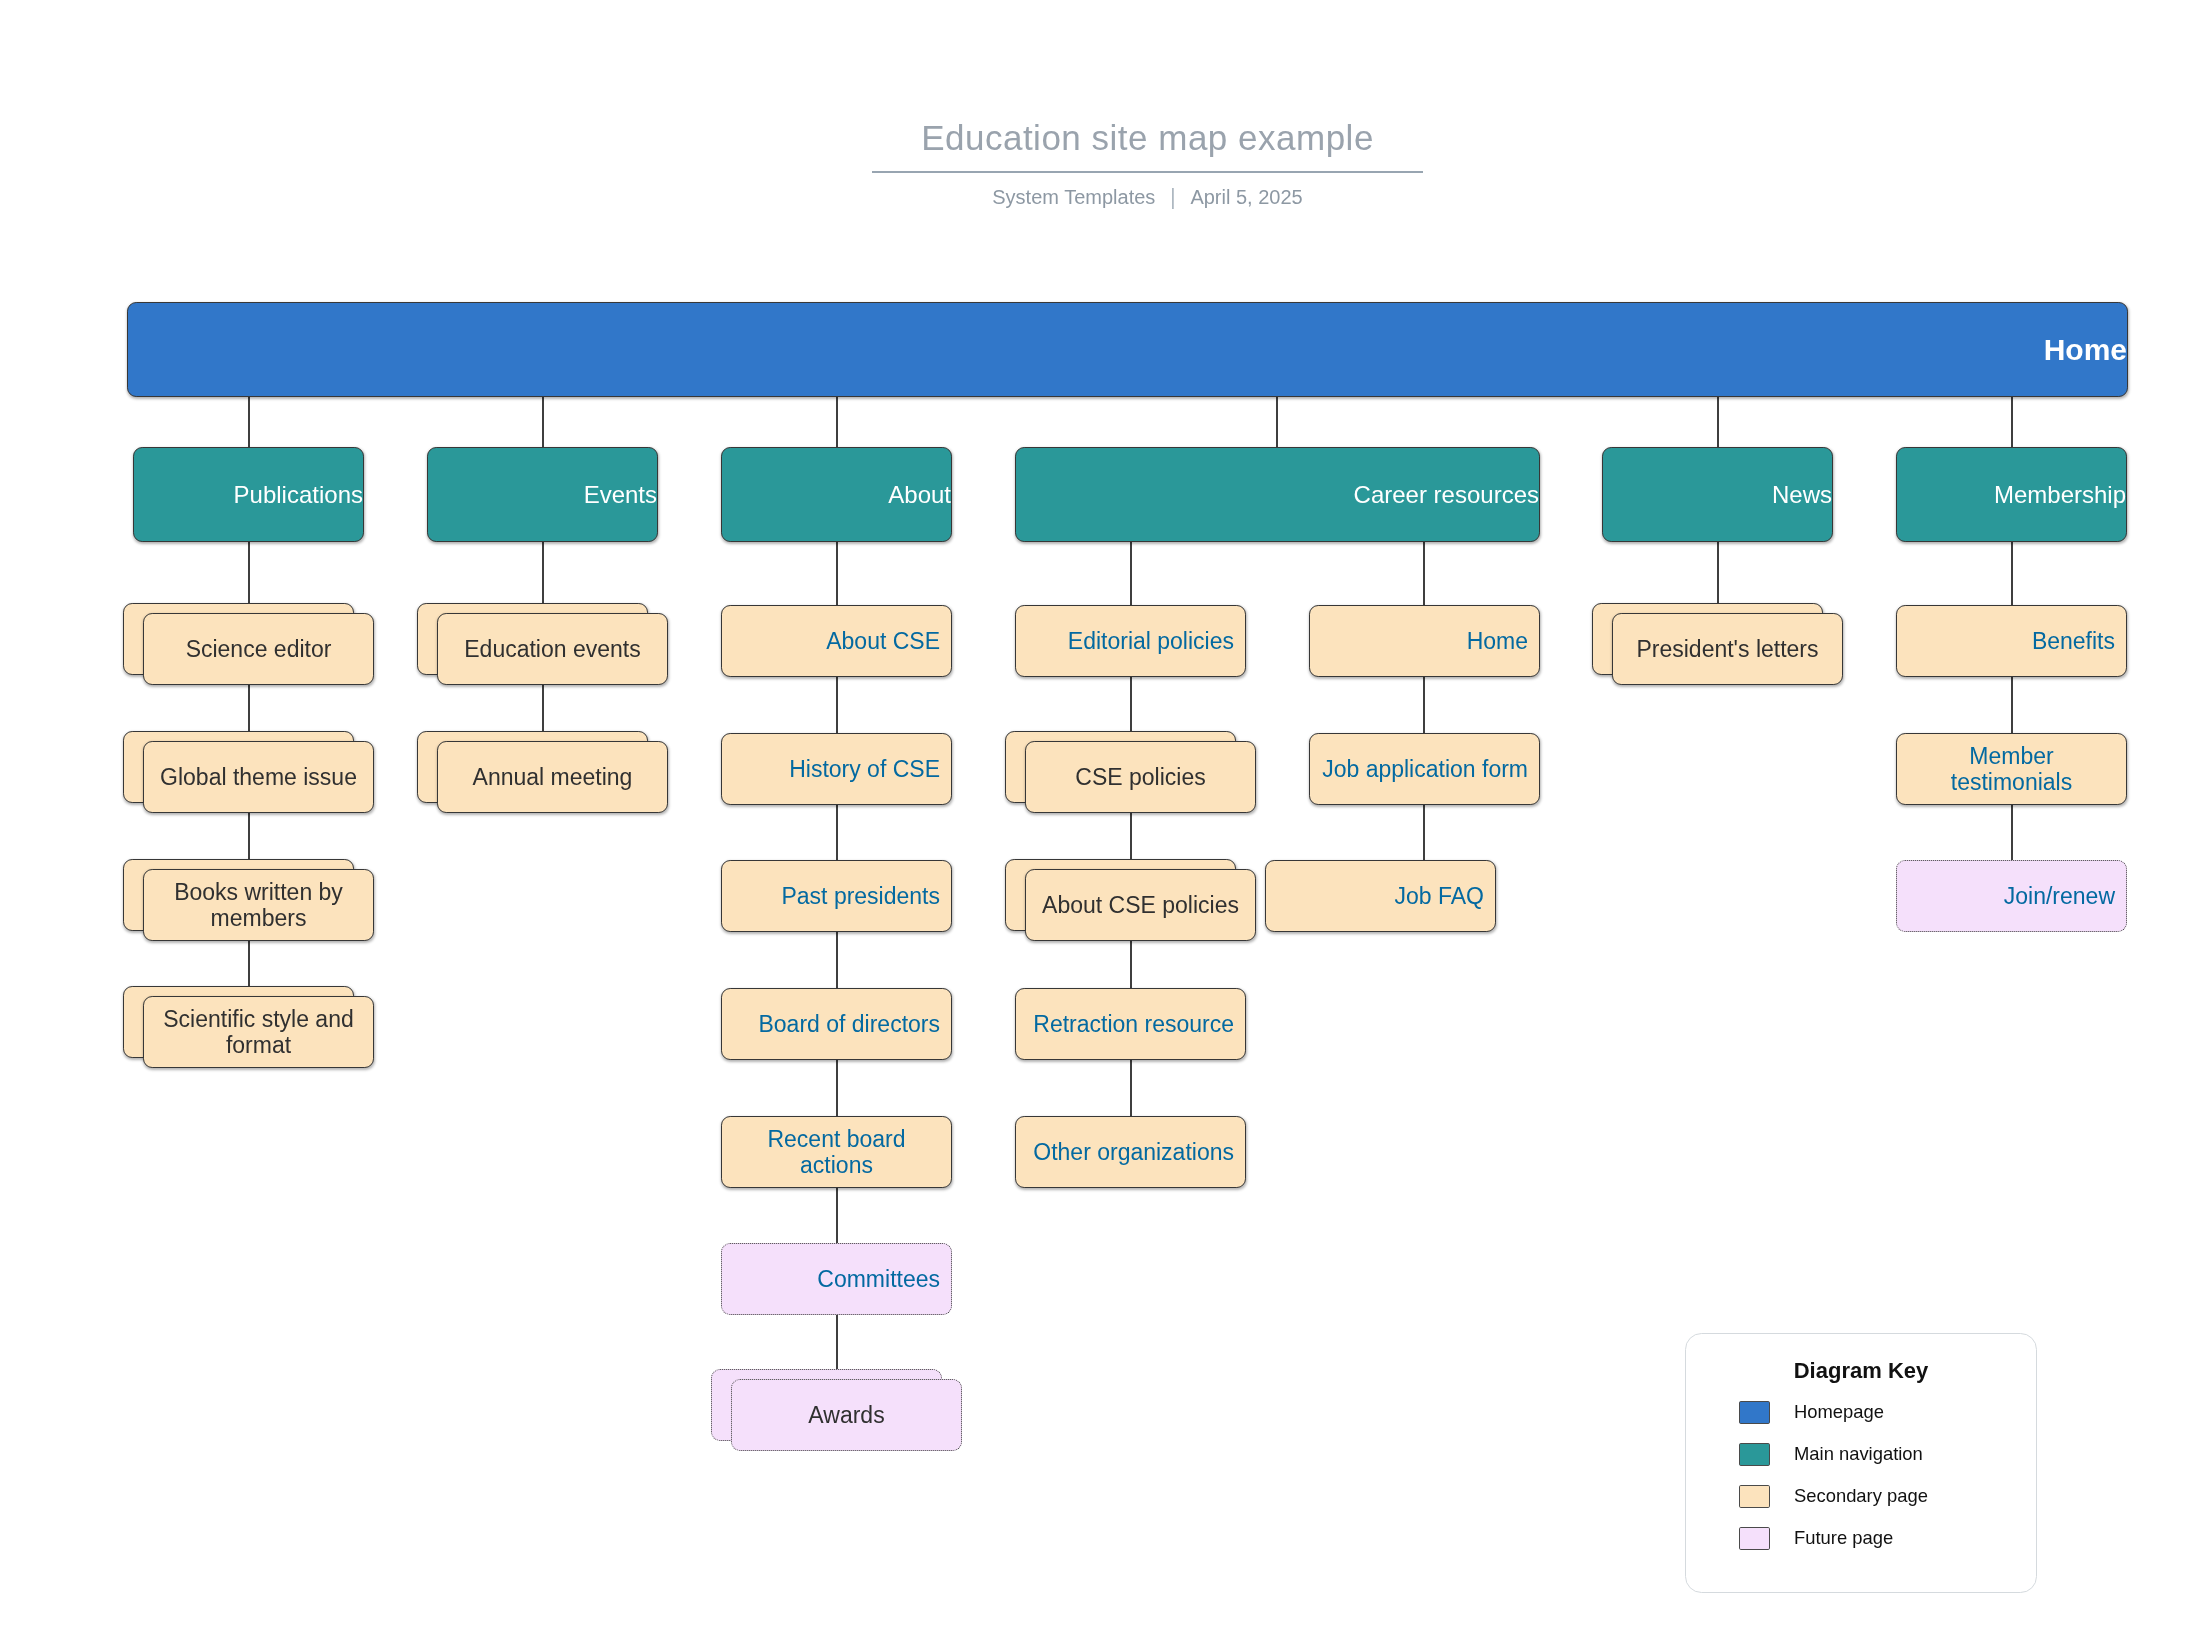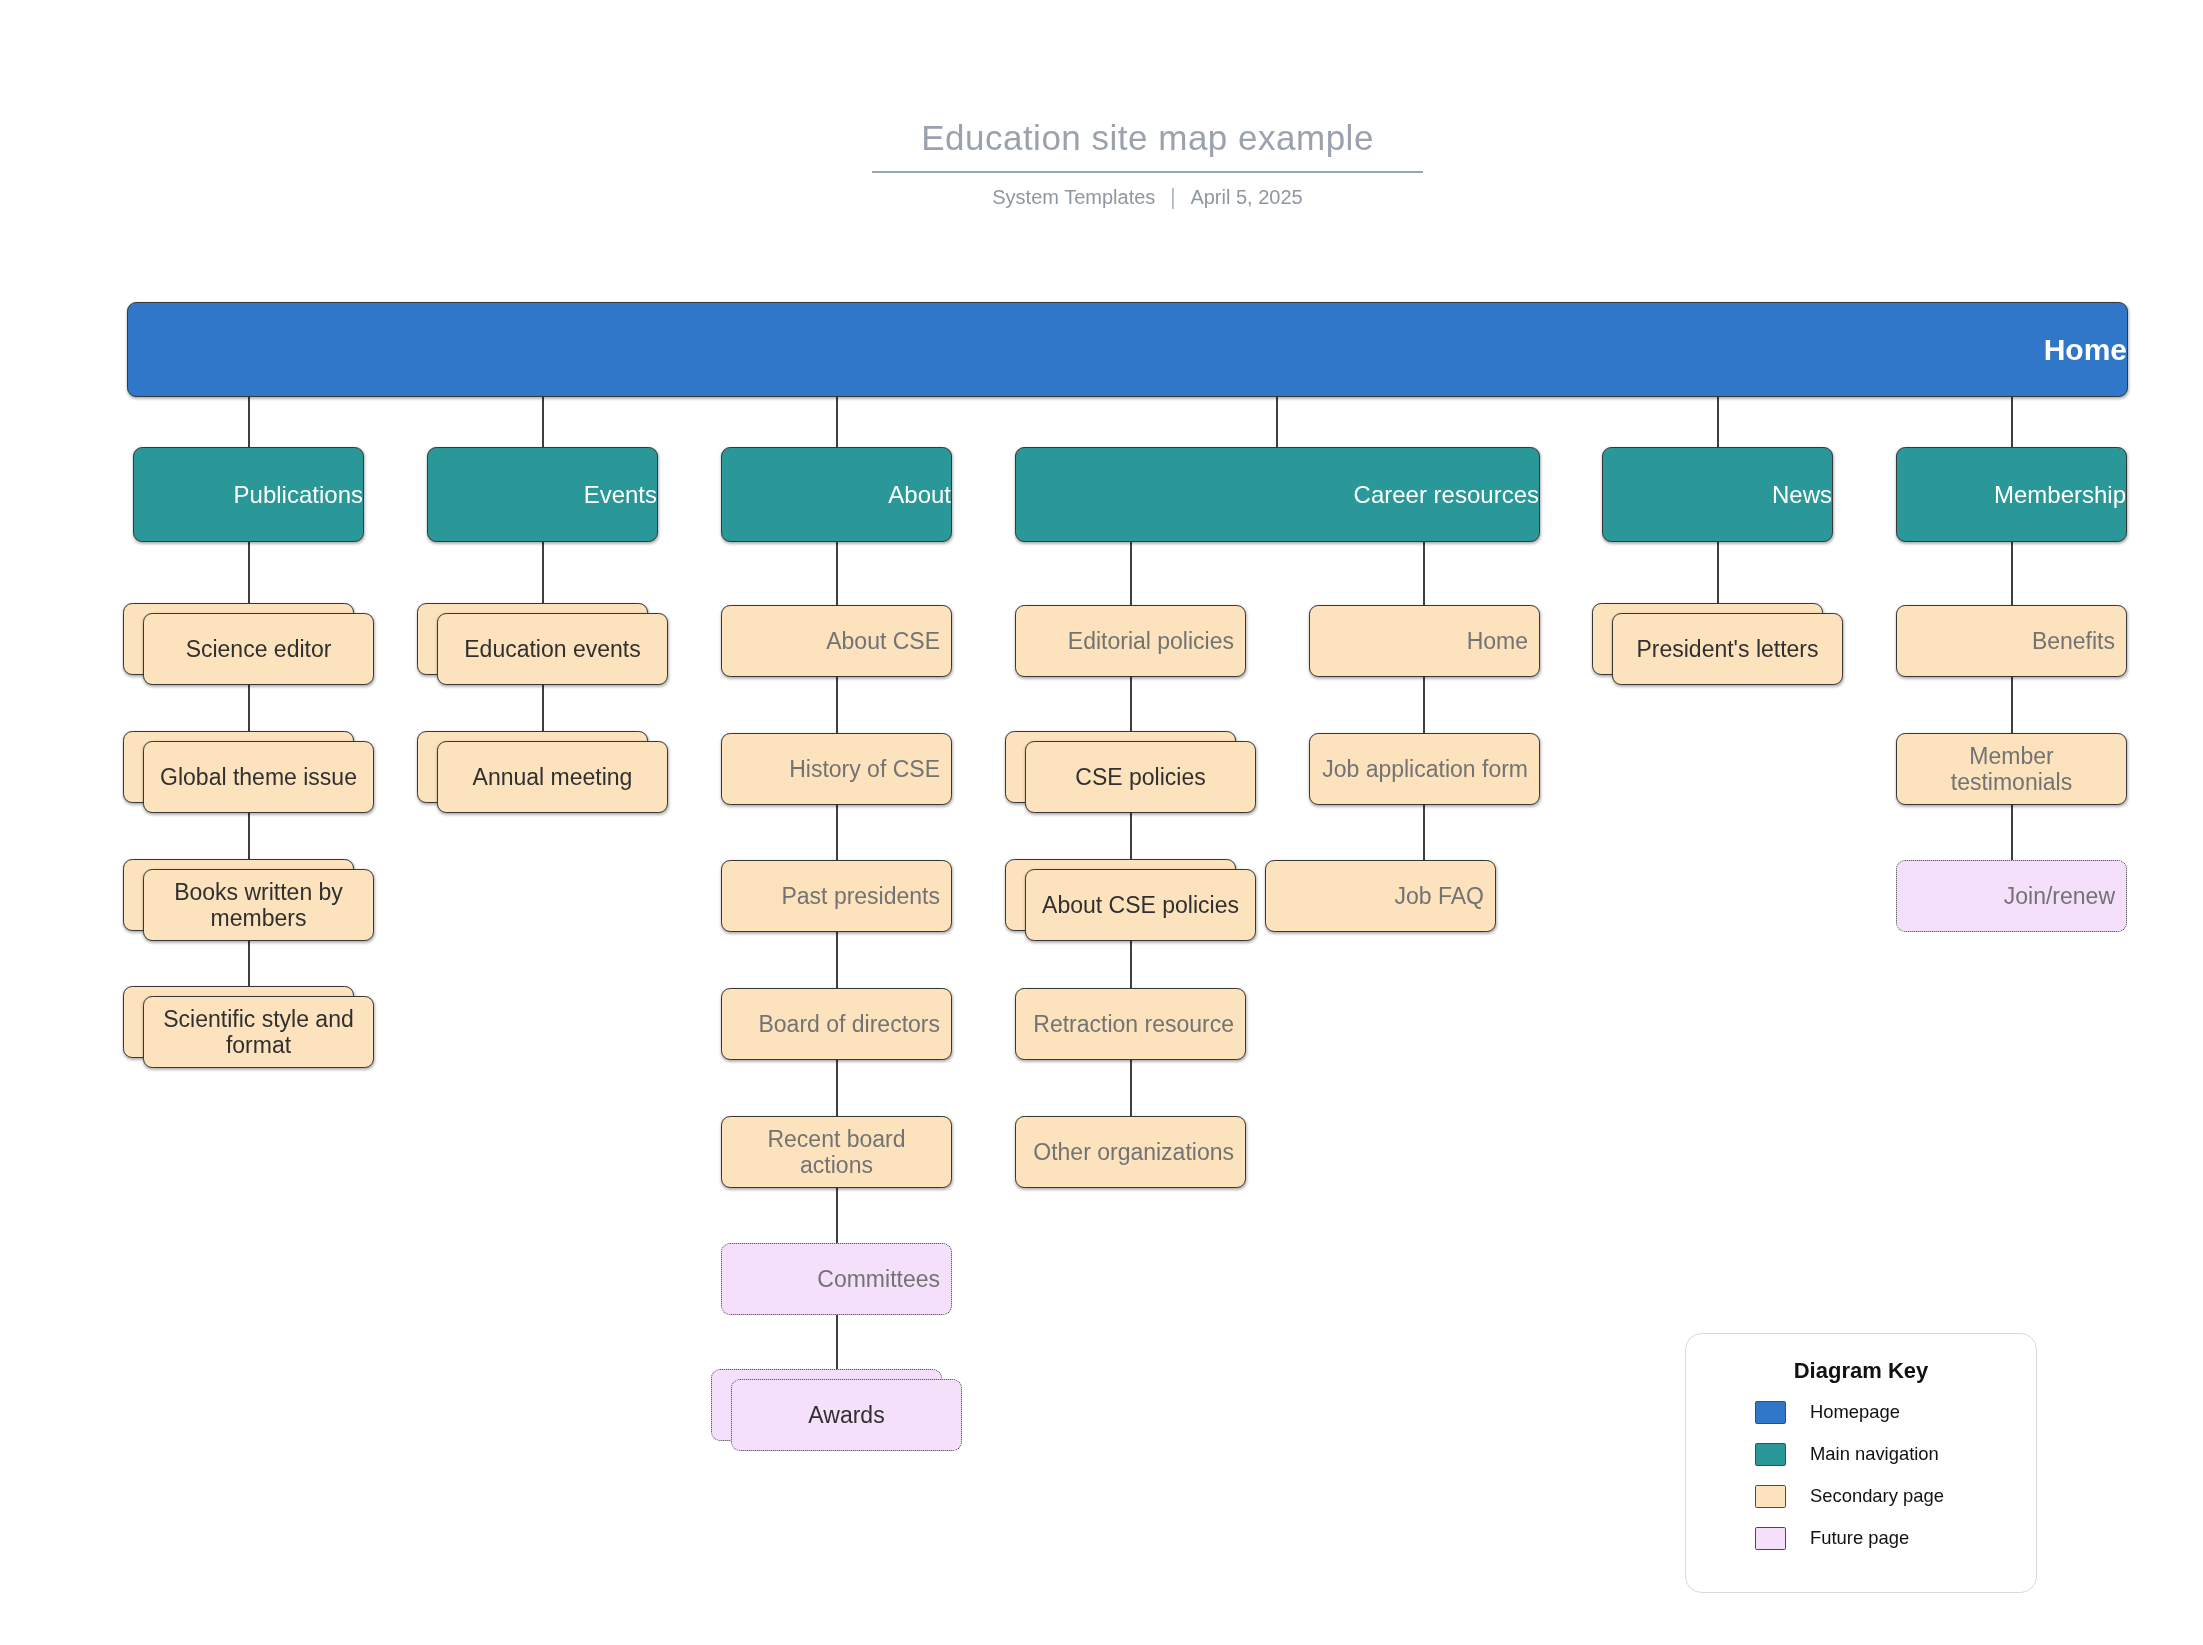--- a/index.html
+++ b/index.html
@@ -38,21 +38,21 @@
   .home{
     left:127px;top:302px;width:2001px;height:95px;
     background:var(--homepage-blue);color:#fff;font-size:30px;font-weight:bold;
   }
   .nav{
     width:231px;height:95px;top:447px;
     background:var(--main-nav-teal);color:#fff;font-size:24px;
   }
   .sec{
     width:231px;height:72px;padding:0 11px;
-    background:var(--secondary-tan);color:#737373;font-size:23px;line-height:1.15;
+    background:var(--secondary-tan);color:#0369a1;font-size:23px;line-height:1.15;
   }
   .future{
     background:var(--future-purple);
     border:1.8px dotted #3b3b3b;box-shadow:none;
   }
   
   .stack{position:absolute;width:231px;height:72px;z-index:2;}
   .stack .back{
     position:absolute;left:0;top:0;width:231px;height:72px;box-sizing:border-box;
     background:var(--secondary-tan);border:1.8px solid var(--shape-border);border-radius:9.2px;
@@ -68,21 +68,21 @@
   .stack.future-stack .back,
   .stack.future-stack .front{
     background:var(--future-purple);border:1.8px dotted #3b3b3b;box-shadow:none;
   }
   
   .legend{
     position:absolute;left:1685px;top:1333px;width:352px;height:260px;box-sizing:border-box;
     background:#fff;border:1.8px solid #d5dade;border-radius:16.5px;padding:24px 0 0 53px;
   }
   .legend-title{font-size:22px;font-weight:bold;color:#111;text-align:center;margin:0 53px 16.5px 0;}
-  .legend-item{display:flex;align-items:center;gap:24px;margin-bottom:19px;margin-left:16px;}
+  .legend-item{display:flex;align-items:center;gap:24px;margin-bottom:19px;}
   .legend-swatch{width:31px;height:23px;border:1.8px solid #4a4a4a;border-radius:1.8px;box-sizing:border-box;}
   .legend-label{font-size:18.4px;color:#111;}
 </style>
 </head>
 <body>
 
 <div id="canvas">
 
   <div class="titleblock">
     <div class="maintitle">Education site map example</div>

